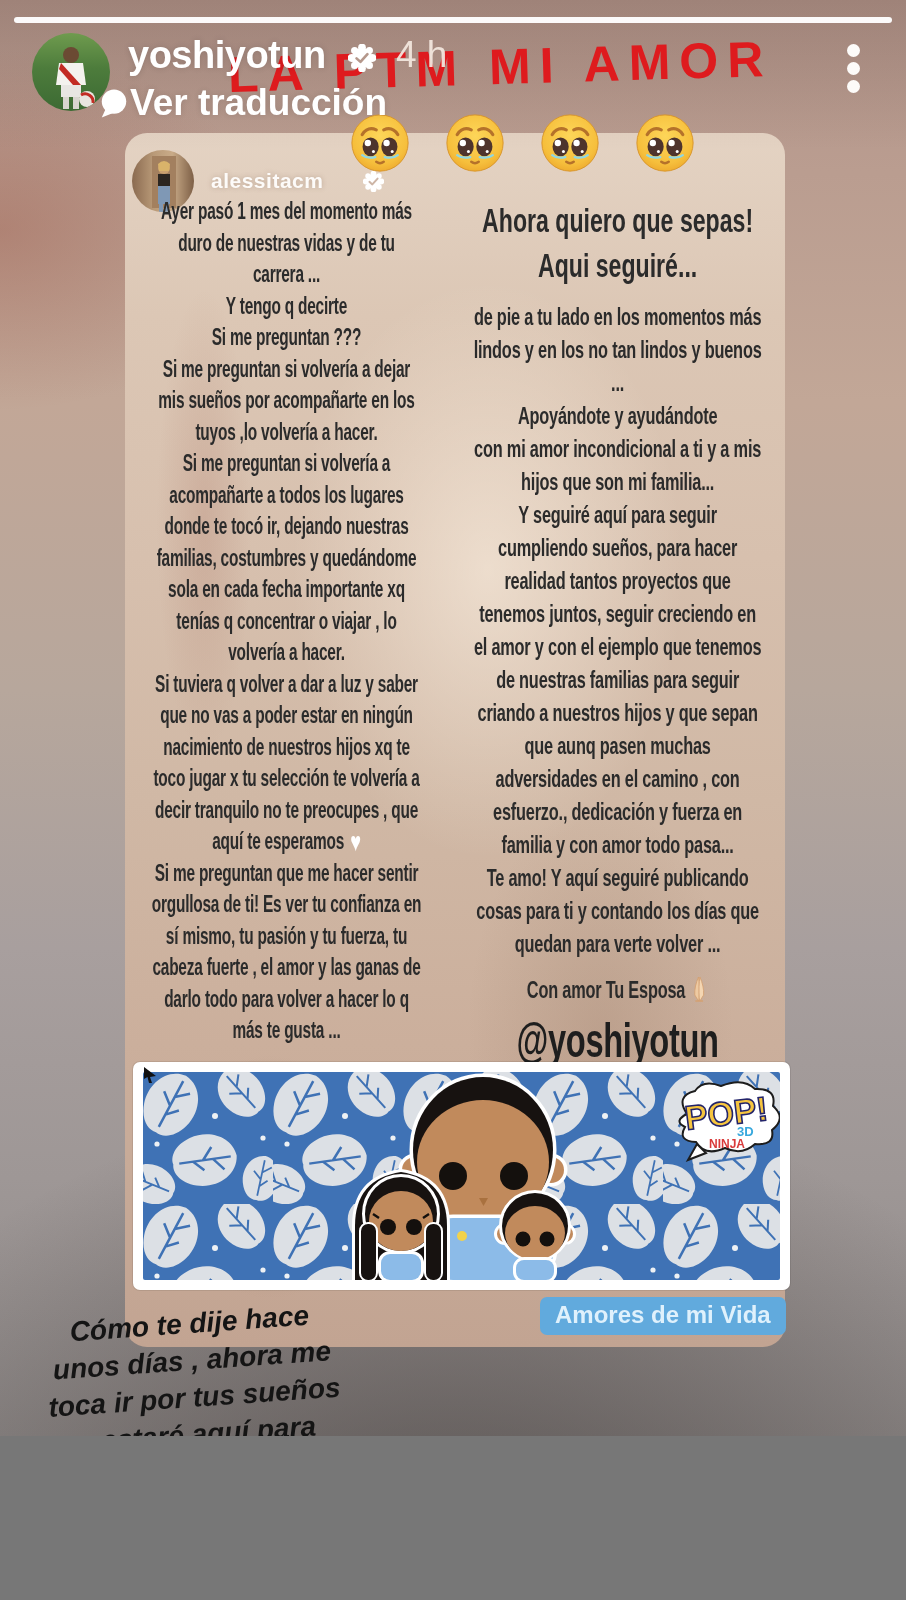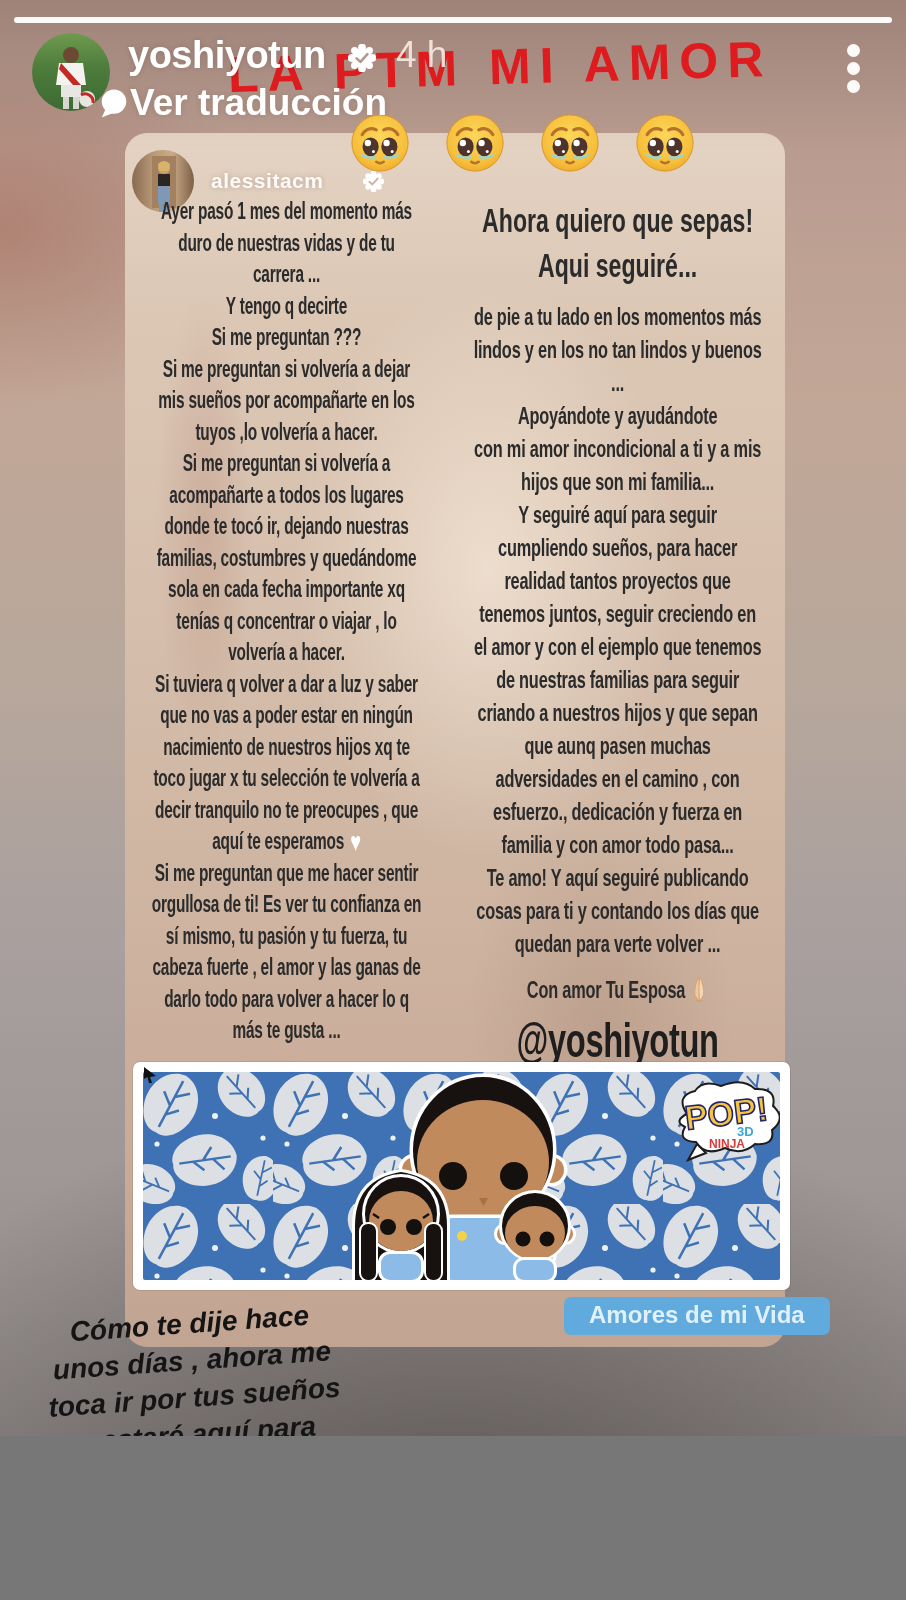--- a/index.html
+++ b/index.html
@@ -47,21 +47,21 @@
   .wheart{color:#fff;font-size:27px;line-height:28px;}
   .r-head{font-size:34px;line-height:45px;margin-bottom:12px;letter-spacing:0;}
   .sigline{display:flex;justify-content:center;align-items:center;gap:8px;margin-top:13px;}
   .sigline svg{width:26px;height:28px;}
   .mention1{display:inline-block;margin-top:9px;font-size:48px;line-height:52px;letter-spacing:-.5px;border-bottom:5px solid #1b1b1b;padding:0 6px 2px;color:#1e1e1e;}
   
   .funko{left:133px;top:1062px;width:657px;height:228px;background:#fff;border-radius:7px;padding:10px;z-index:2;box-shadow:0 0 0 1px rgba(0,0,0,.08);}
   .funko svg{display:block;width:637px;height:208px;border-radius:2px;}
   .cursor{left:143px;top:1066px;width:14px;height:18px;z-index:4;}
   
-  .tagchip{left:564px;top:1297px;padding:4px 25px 6px;border-radius:7px;font-size:24px;font-weight:700;z-index:3;}
+  .tagchip{left:540px;top:1297px;padding:4px 15px 6px;border-radius:7px;font-size:24px;font-weight:700;z-index:3;}
   
   .handwr{left:18px;top:1305px;width:340px;transform:rotate(-4deg);transform-origin:50% 0;
     font-size:28px;line-height:37px;font-weight:700;font-style:italic;color:#141414;text-align:center;z-index:3;}
   .hw-emoji{display:flex;justify-content:center;align-items:center;gap:4px;margin-top:3px;}
   .rheart{color:#e33d38;font-size:31px;line-height:30px;font-style:normal;}
   .hw-emoji svg{width:29px;height:29px;}
   .teamo{margin-top:6px;}
   .mention2{left:523px;top:1477px;font-size:41px;font-weight:700;font-style:italic;color:#161616;
     border-bottom:6px solid #111;padding:0 4px 6px;z-index:3;letter-spacing:-1px;}
   .topfade{left:0;top:0;width:906px;height:150px;background:linear-gradient(180deg,rgba(92,70,60,.22),rgba(92,70,60,0));z-index:2;}

